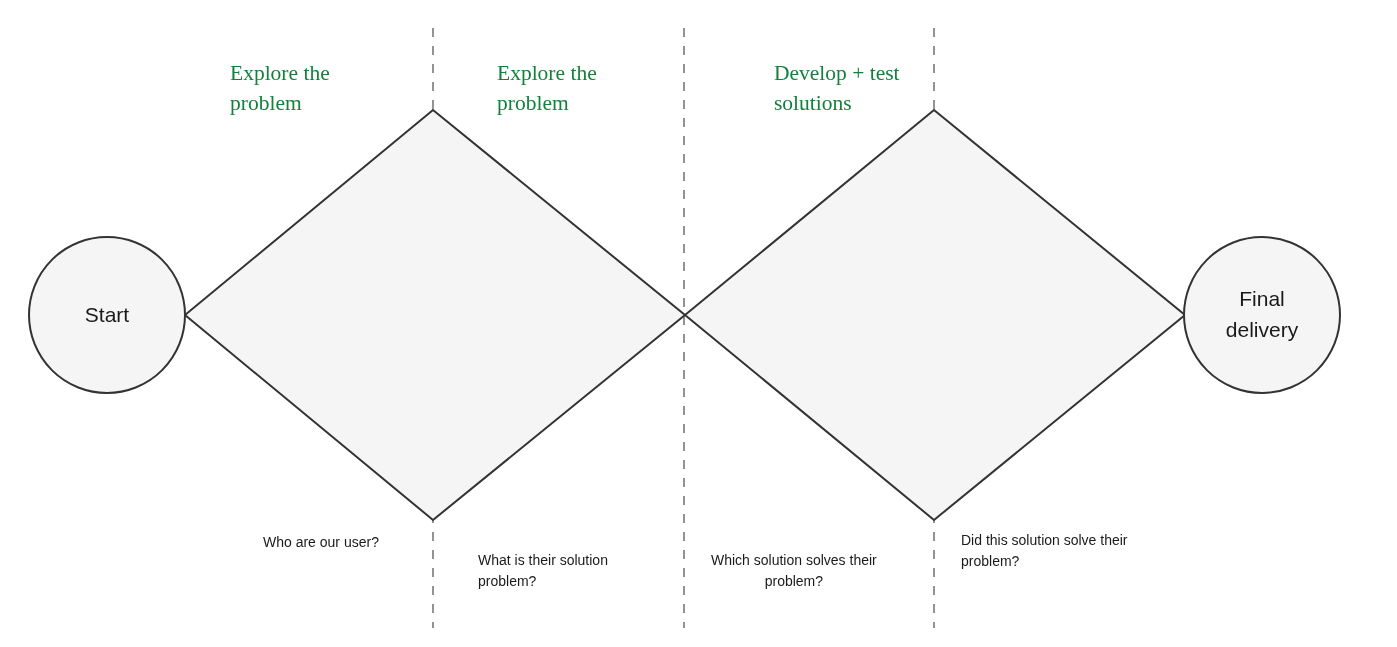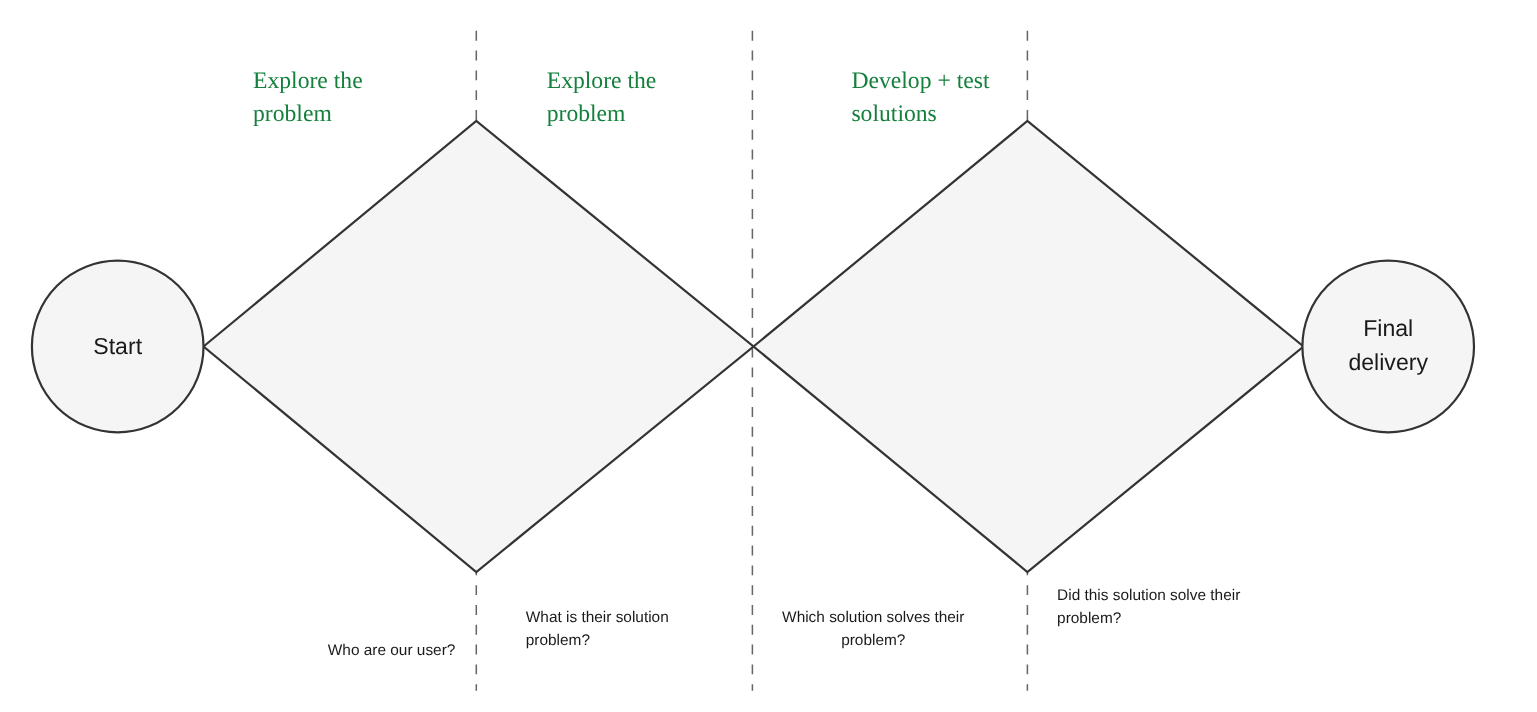--- a/index.html
+++ b/index.html
@@ -75,21 +75,21 @@
 
   </svg>
 
   <div class="phase-header" style="left:230px; top:58px;">Explore the
 problem</div>
   <div class="phase-header" style="left:497px; top:58px;">Explore the
 problem</div>
   <div class="phase-header" style="left:729px; top:58px;margin-left:45px;">Develop + test
 solutions</div>
 
-  <div class="phase-caption" style="left:263px; top:580px;margin-left:35px;">Who are our user?</div>
+  <div class="phase-caption" style="left:263px; top:532px;">Who are our user?</div>
   <div class="phase-caption" style="left:478px; top:550px;">What is their solution
 problem?</div>
   <div class="phase-caption" style="left:711px; top:550px;text-align:center;">Which solution solves their
 problem?</div>
   <div class="phase-caption" style="left:961px; top:530px;">Did this solution solve their
 problem?</div>
 
 </div>
 
 </body></html>

